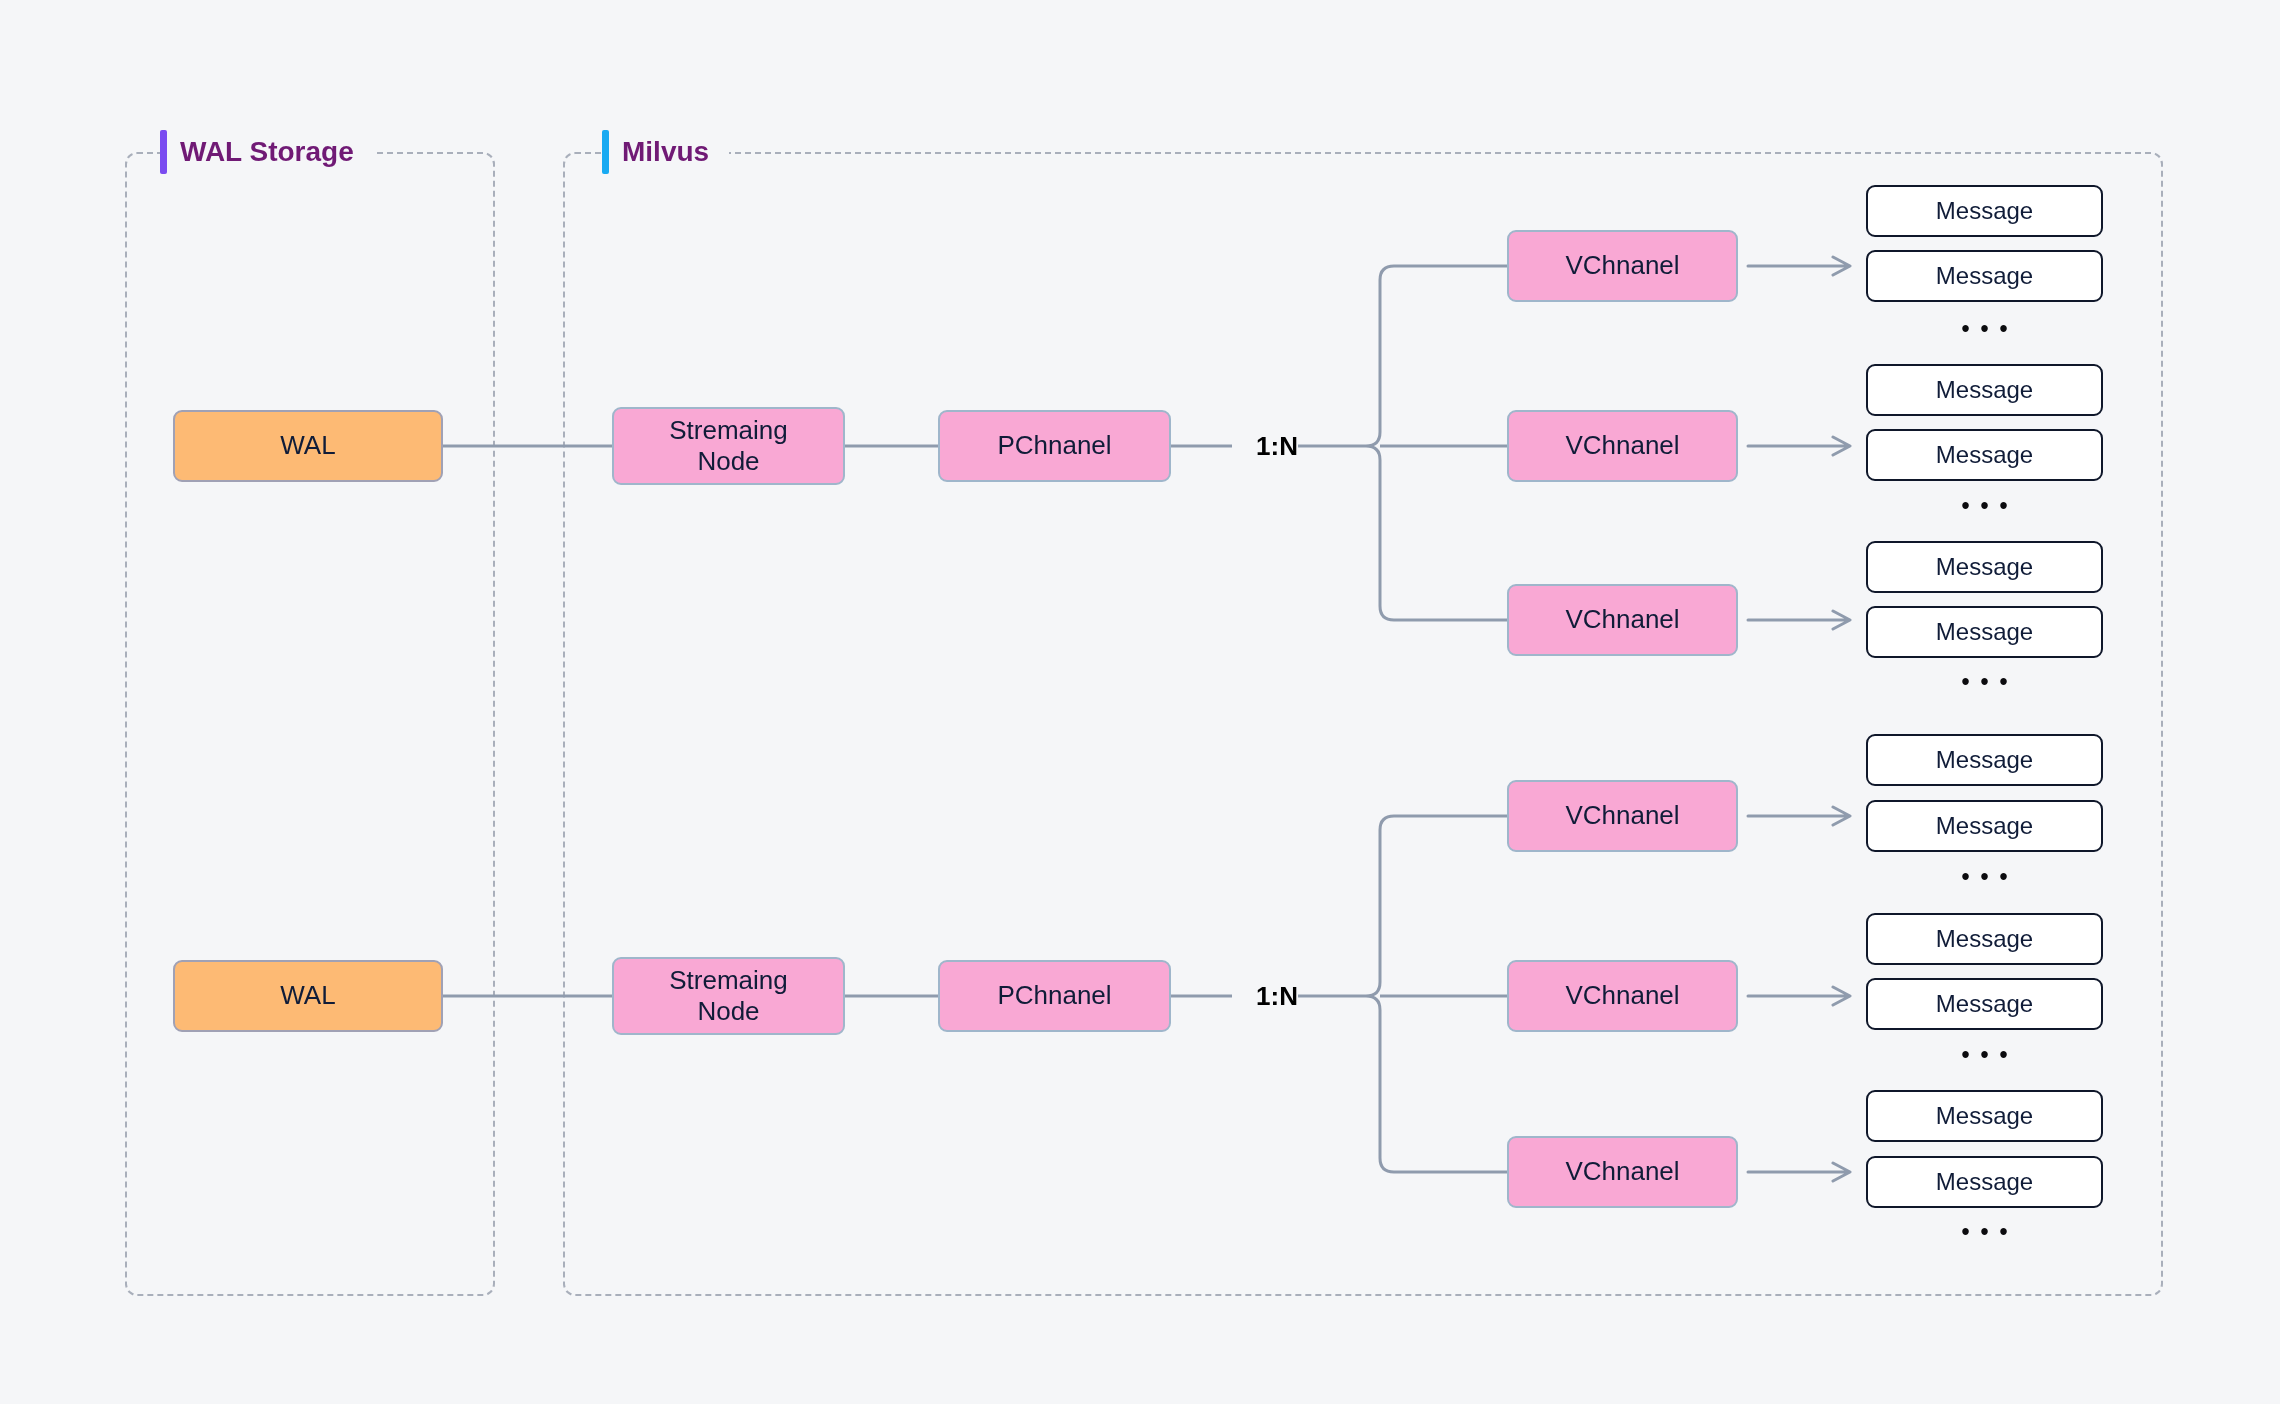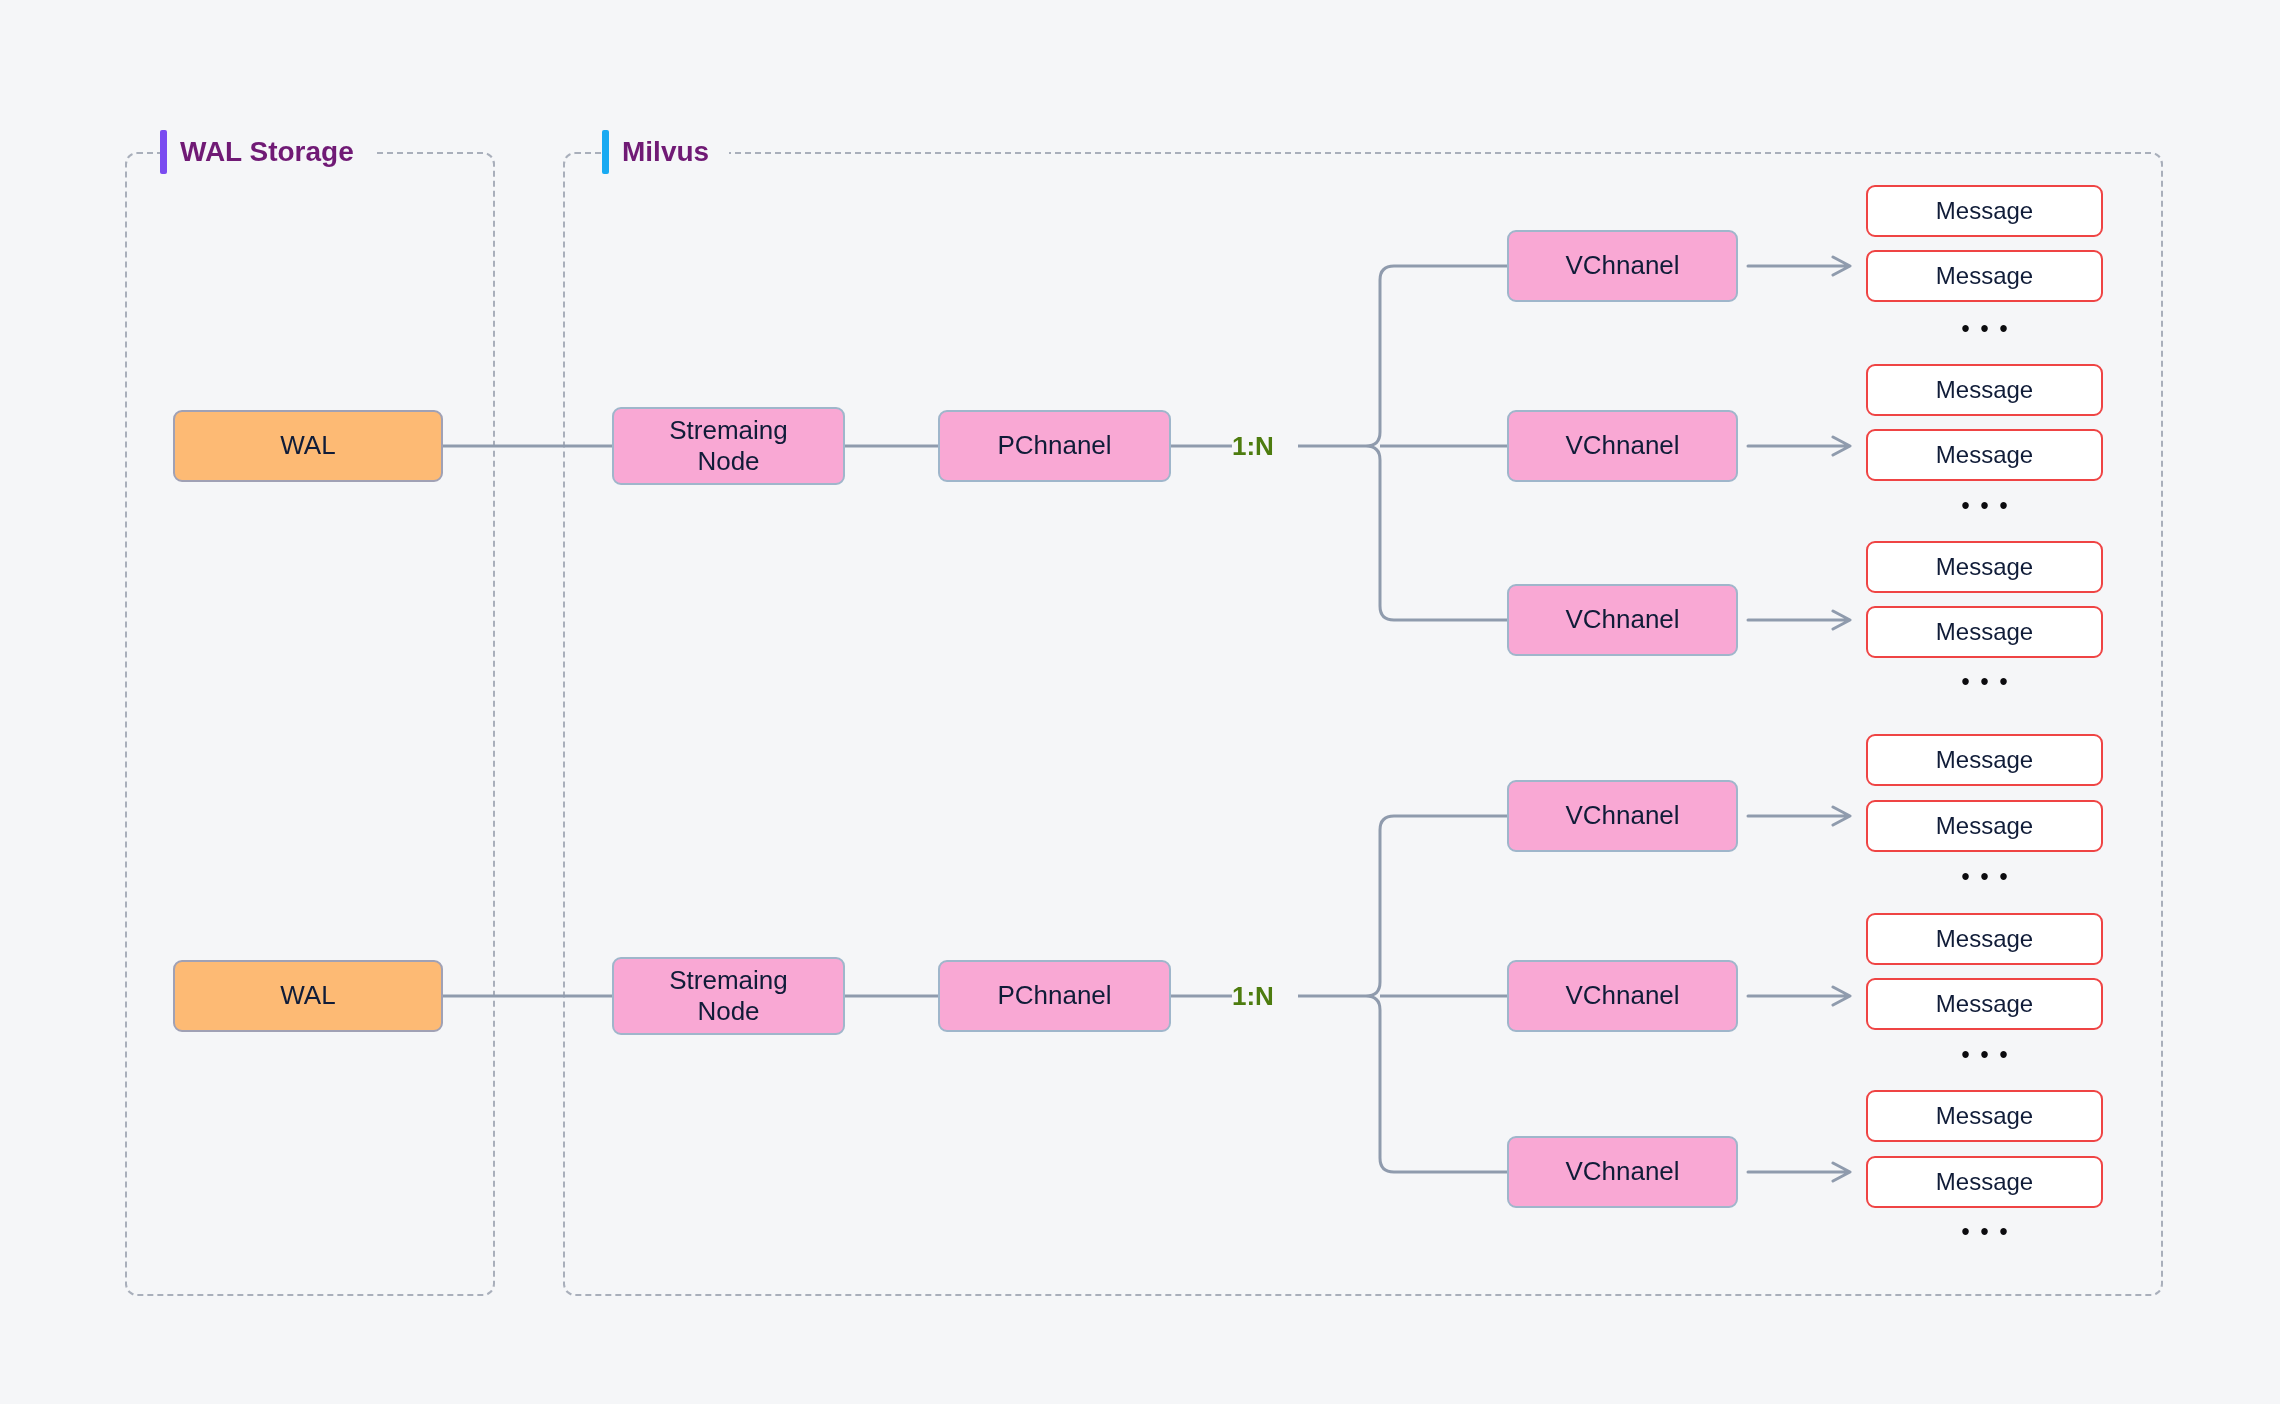--- a/index.html
+++ b/index.html
@@ -63,29 +63,29 @@
     background: #fdba74;
     border: 2px solid #a0a1b5;
     text-align: center;
   }
   .chan-box {
     background: #f9a8d4;
     border: 2px solid #9fb6cb;
   }
   .msg-box {
     background: #ffffff;
-    border: 2px solid #ef4444;
+    border: 2px solid #0f172a;
     font-size: 24px;
   }
   .ratio {
     position: absolute;
-    text-align: left;
+    text-align: right;
     font-size: 26px;
     font-weight: 600;
-    color: #4d7c0f;
+    color: #000000;
     line-height: 36px;
     z-index: 2;
   }
   .dots {
     position: absolute;
     text-align: center;
     font-size: 23px;
     font-weight: 700;
     letter-spacing: 11px;
     color: #0c0c0f;

